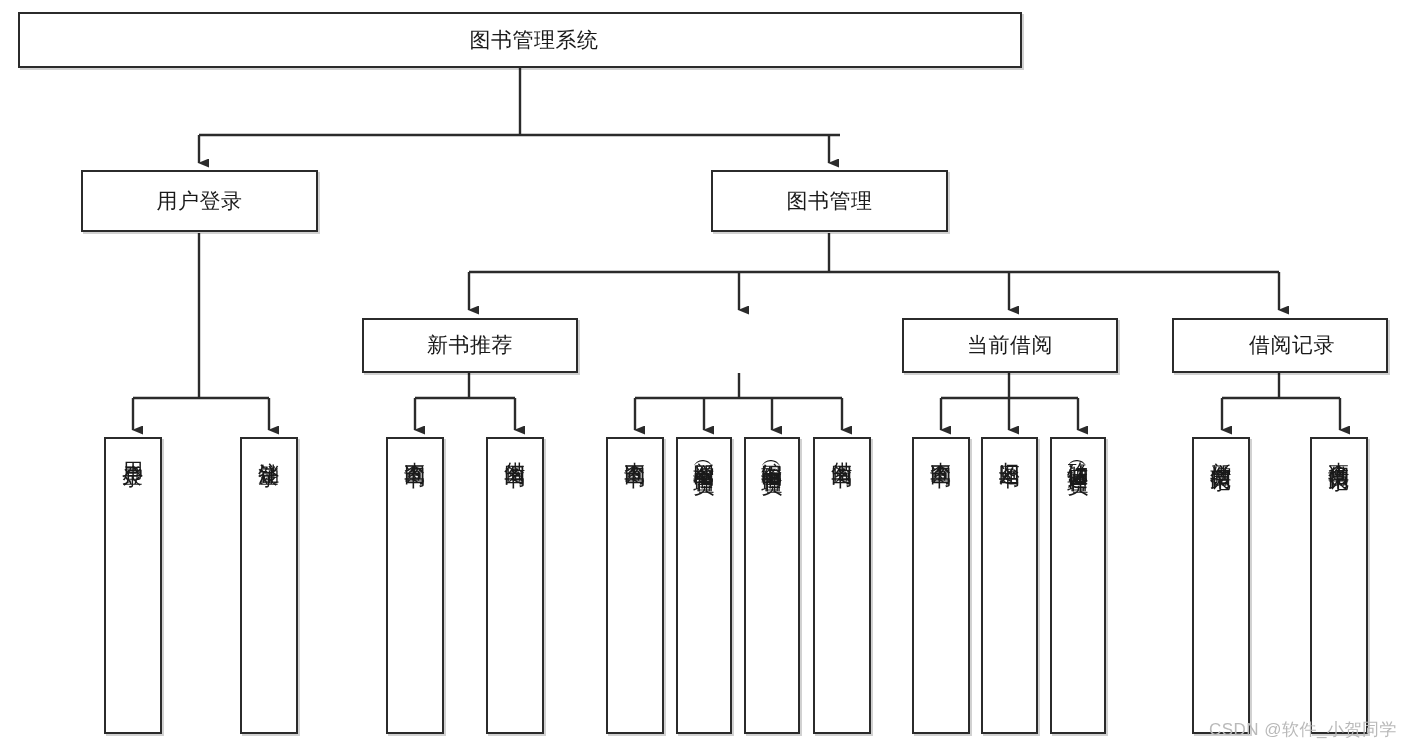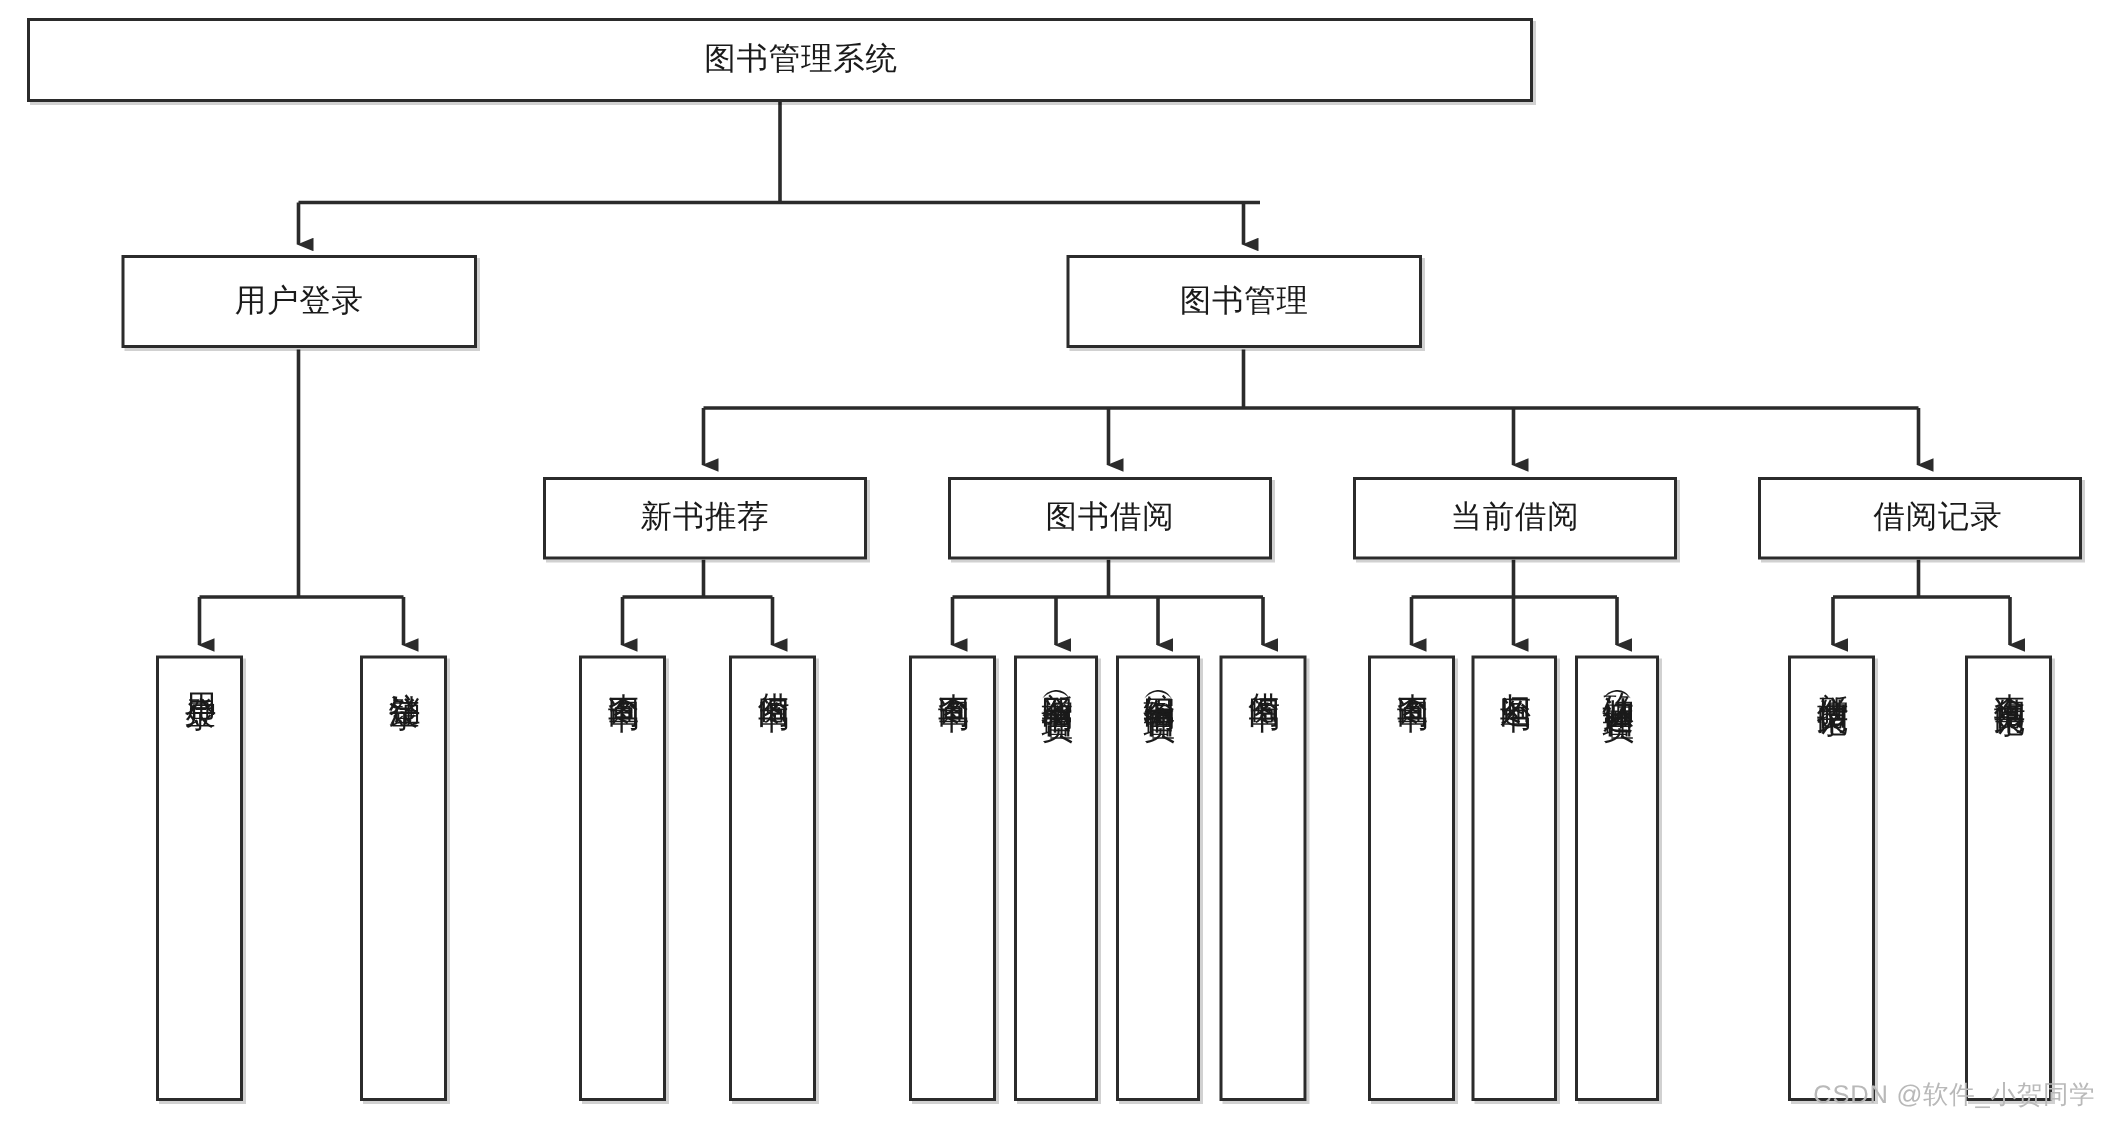--- a/index.html
+++ b/index.html
@@ -138,23 +138,20 @@
   </div>
 
   <div class="node h" style="left:362px; top:318px; width:216px; height:55px;">
     <span class="node-label">新书推荐</span>
   </div>
 
   <div class="node h" style="left:711px; top:170px; width:237px; height:62px;">
     <span class="node-label">图书管理</span>
   </div>
 
-  <div class="node h" style="left:632px; top:318px; width:216px; height:55px;">
-    <span class="node-label">图书借阅</span>
-  </div>
 
   <div class="node h" style="left:902px; top:318px; width:216px; height:55px;align-items:center;">
     <span class="node-label">当前借阅</span>
   </div>
 
   <div class="node h" style="left:1172px; top:318px; width:216px; height:55px;padding-left:24px;">
     <span class="node-label">借阅记录</span>
   </div>
 
   <div class="node v" style="left:104px; top:437px; width:58px; height:297px;">

